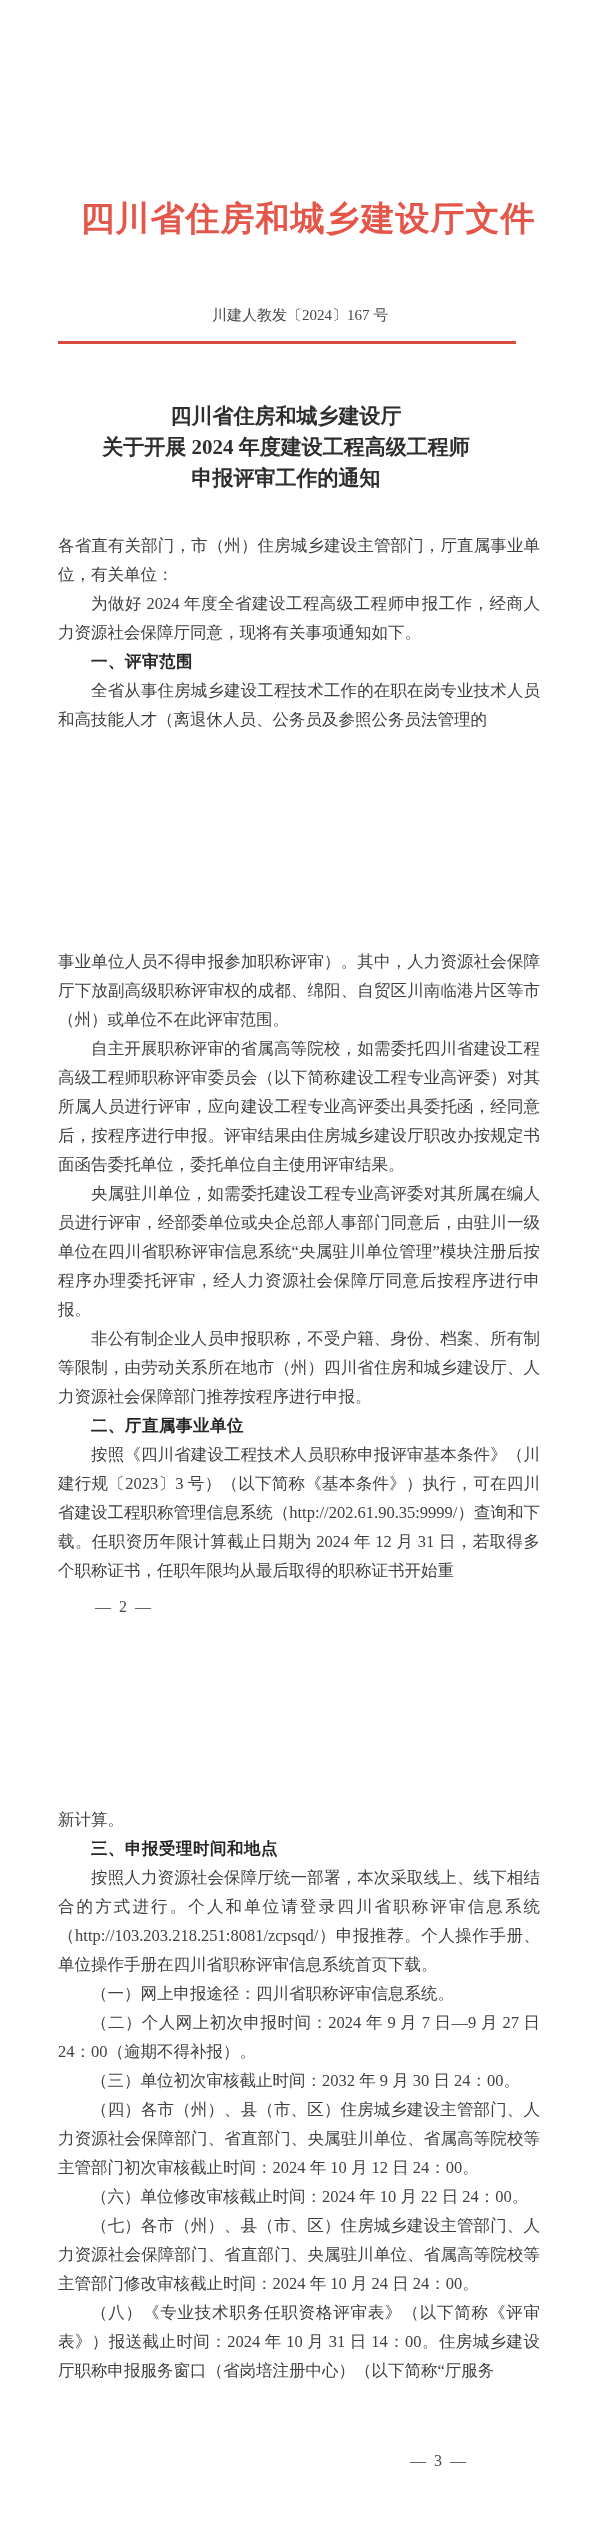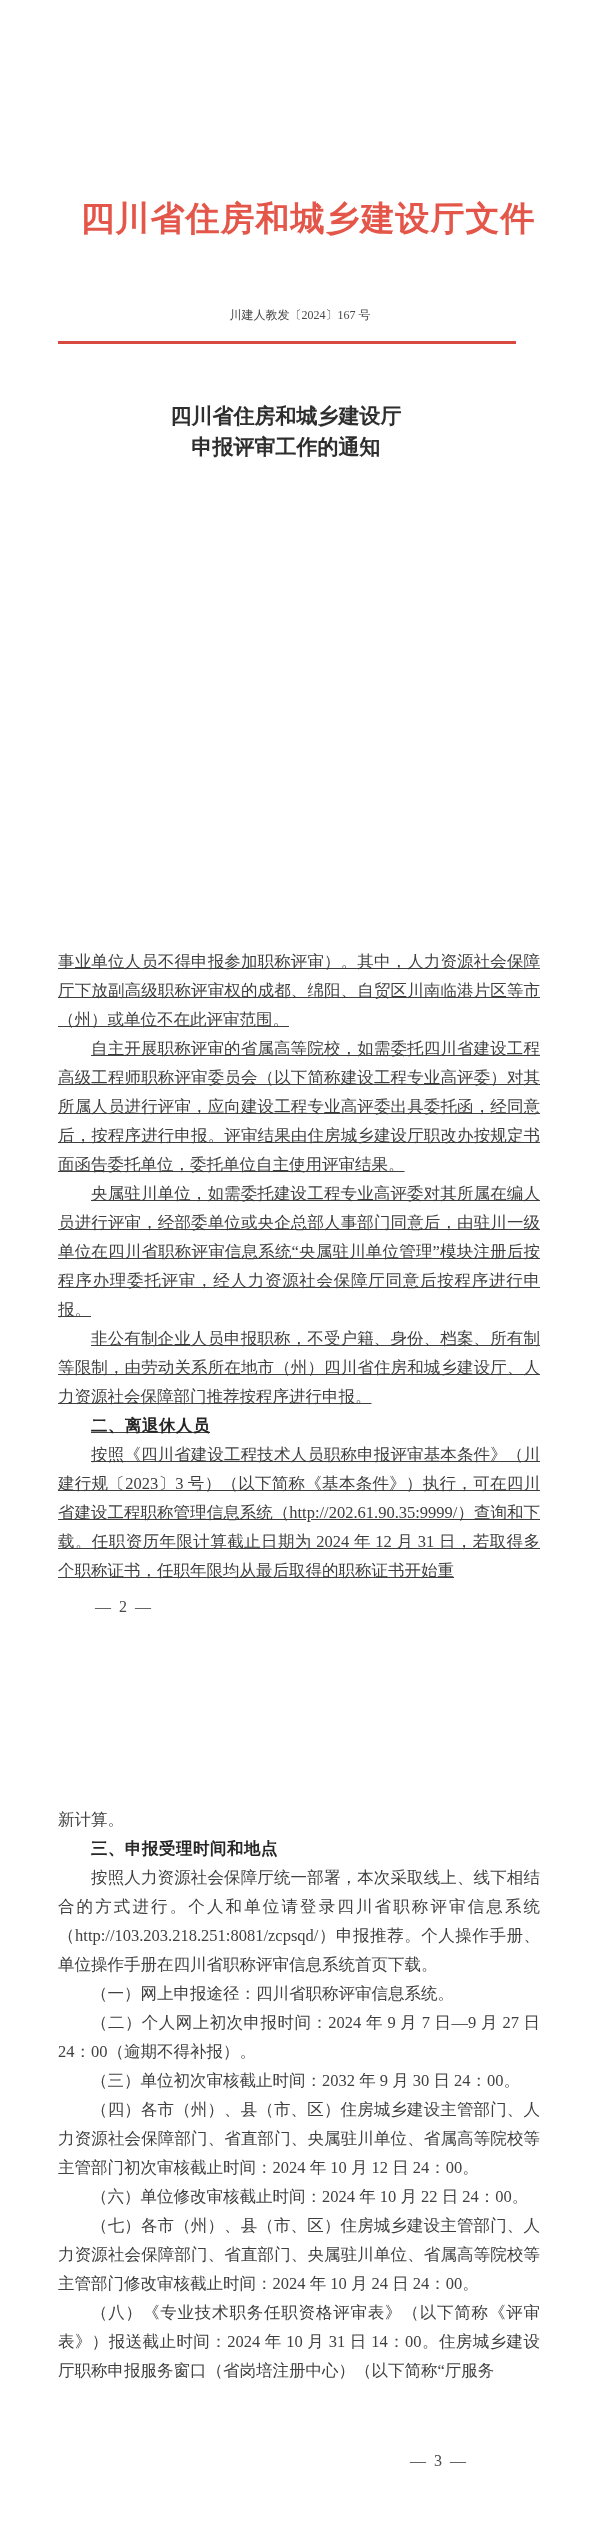--- a/index.html
+++ b/index.html
@@ -29,21 +29,21 @@
     letter-spacing: 1px;
     white-space: nowrap;
     padding-left: 8px;
   }
   .doc-number {
     position: absolute;
     top: 303px;
     left: 0;
     width: 600px;
     text-align: center;
-    font-size: 12px;
+    font-size: 15px;
     line-height: 24px;
     color: #474747;
   }
   .red-line {
     position: absolute;
     top: 341px;
     left: 58px;
     width: 458px;
     height: 3px;
     background: #d84a3f;
@@ -76,21 +76,21 @@
   .body-block p.noindent {
     text-indent: 0;
   }
   .body-block p.heading {
     font-family: "DejaVu Sans", sans-serif;
     font-weight: bold;
     color: #262626;
     letter-spacing: 0.5px;
   }
   .page1-body { top: 531px; }
-  .page2-body { top: 947px; text-decoration: underline; }
+  .page2-body { top: 947px; }
   .page3-body { top: 1797px; margin-top: 8px; }
   .page-footer {
     position: absolute;
     font-size: 16px;
     color: #4a4a4a;
     letter-spacing: 2px;
     white-space: nowrap;
   }
   .footer-2 { top: 1598px; left: 95px; }
   .footer-3 { top: 2452px; left: 410px; }
@@ -101,30 +101,37 @@
 <div class="sheet">
 
   <div class="red-header">四川省住房和城乡建设厅文件</div>
 
   <div class="doc-number">川建人教发〔2024〕167 号</div>
 
   <div class="red-line"></div>
 
   <div class="notice-title">
     <div>四川省住房和城乡建设厅</div>
+    <div>关于开展 2024 年度建设工程高级工程师</div>
     <div>申报评审工作的通知</div>
   </div>
 
+  <div class="body-block page1-body">
+    <p class="noindent">各省直有关部门，市（州）住房城乡建设主管部门，厅直属事业单位，有关单位：</p>
+    <p>为做好 2024 年度全省建设工程高级工程师申报工作，经商人力资源社会保障厅同意，现将有关事项通知如下。</p>
+    <p class="heading">一、评审范围</p>
+    <p>全省从事住房城乡建设工程技术工作的在职在岗专业技术人员和高技能人才（离退休人员、公务员及参照公务员法管理的</p>
+  </div>
 
   <div class="body-block page2-body">
     <p class="noindent">事业单位人员不得申报参加职称评审）。其中，人力资源社会保障厅下放副高级职称评审权的成都、绵阳、自贸区川南临港片区等市（州）或单位不在此评审范围。</p>
     <p>自主开展职称评审的省属高等院校，如需委托四川省建设工程高级工程师职称评审委员会（以下简称建设工程专业高评委）对其所属人员进行评审，应向建设工程专业高评委出具委托函，经同意后，按程序进行申报。评审结果由住房城乡建设厅职改办按规定书面函告委托单位，委托单位自主使用评审结果。</p>
     <p>央属驻川单位，如需委托建设工程专业高评委对其所属在编人员进行评审，经部委单位或央企总部人事部门同意后，由驻川一级单位在四川省职称评审信息系统“央属驻川单位管理”模块注册后按程序办理委托评审，经人力资源社会保障厅同意后按程序进行申报。</p>
     <p>非公有制企业人员申报职称，不受户籍、身份、档案、所有制等限制，由劳动关系所在地市（州）四川省住房和城乡建设厅、人力资源社会保障部门推荐按程序进行申报。</p>
-    <p class="heading">二、离退休人员</p>
+    <p class="heading">二、厅直属事业单位</p>
     <p>按照《四川省建设工程技术人员职称申报评审基本条件》（川建行规〔2023〕3 号）（以下简称《基本条件》）执行，可在四川省建设工程职称管理信息系统（http://202.61.90.35:9999/）查询和下载。任职资历年限计算截止日期为 2024 年 12 月 31 日，若取得多个职称证书，任职年限均从最后取得的职称证书开始重</p>
   </div>
 
   <div class="page-footer footer-2">— 2 —</div>
 
   <div class="body-block page3-body">
     <p class="noindent">新计算。</p>
     <p class="heading">三、申报受理时间和地点</p>
     <p>按照人力资源社会保障厅统一部署，本次采取线上、线下相结合的方式进行。个人和单位请登录四川省职称评审信息系统（http://103.203.218.251:8081/zcpsqd/）申报推荐。个人操作手册、单位操作手册在四川省职称评审信息系统首页下载。</p>
     <p>（一）网上申报途径：四川省职称评审信息系统。</p>

